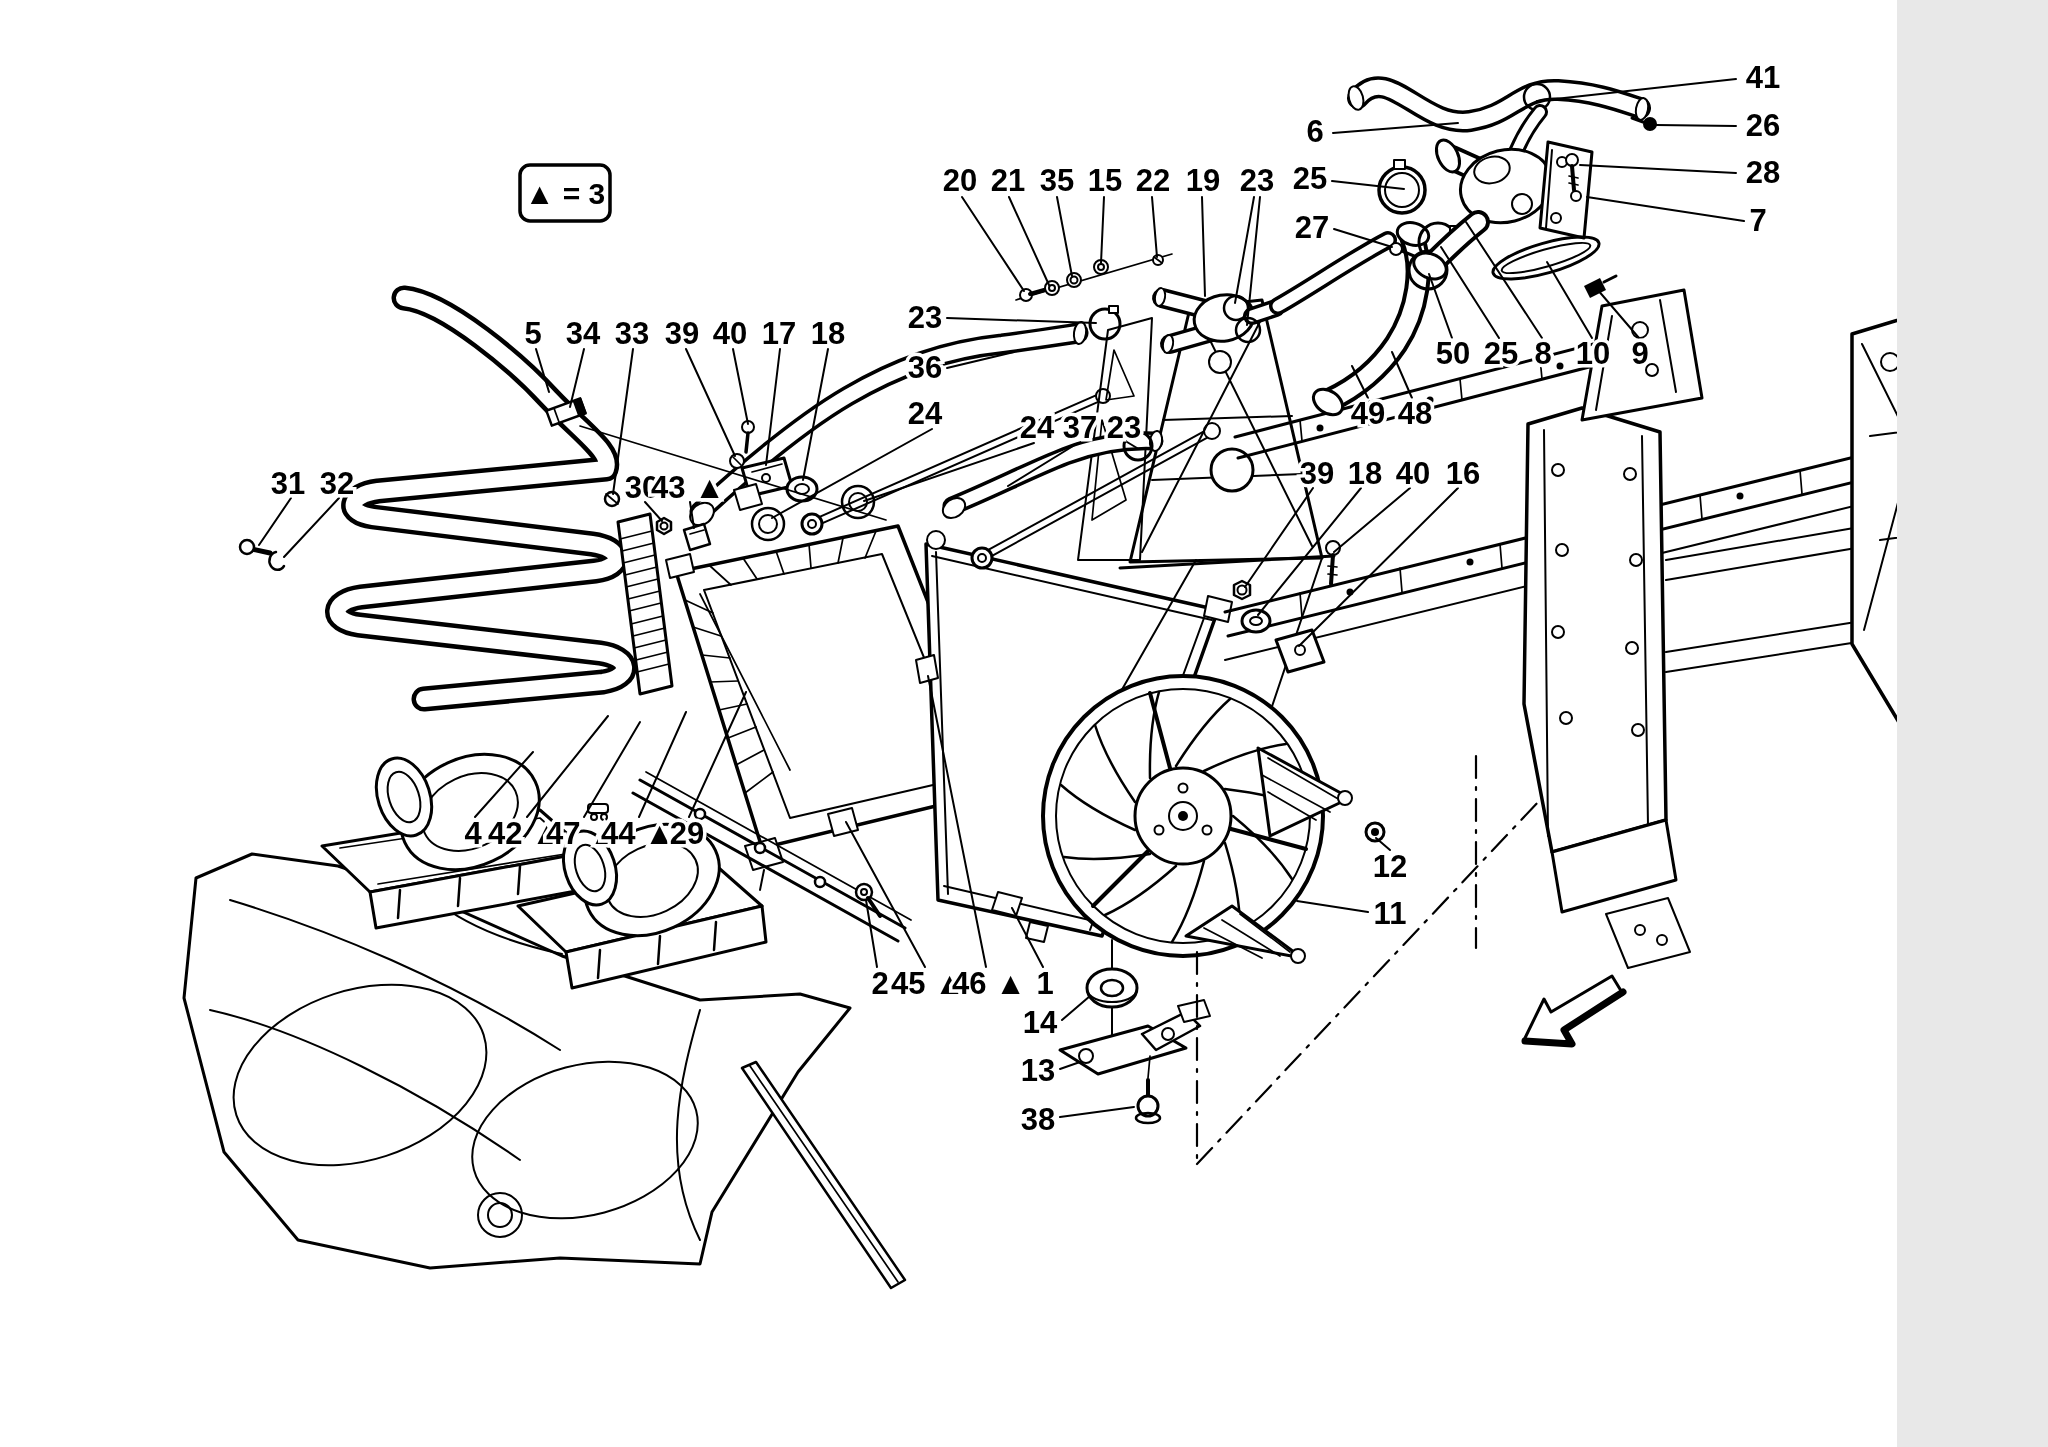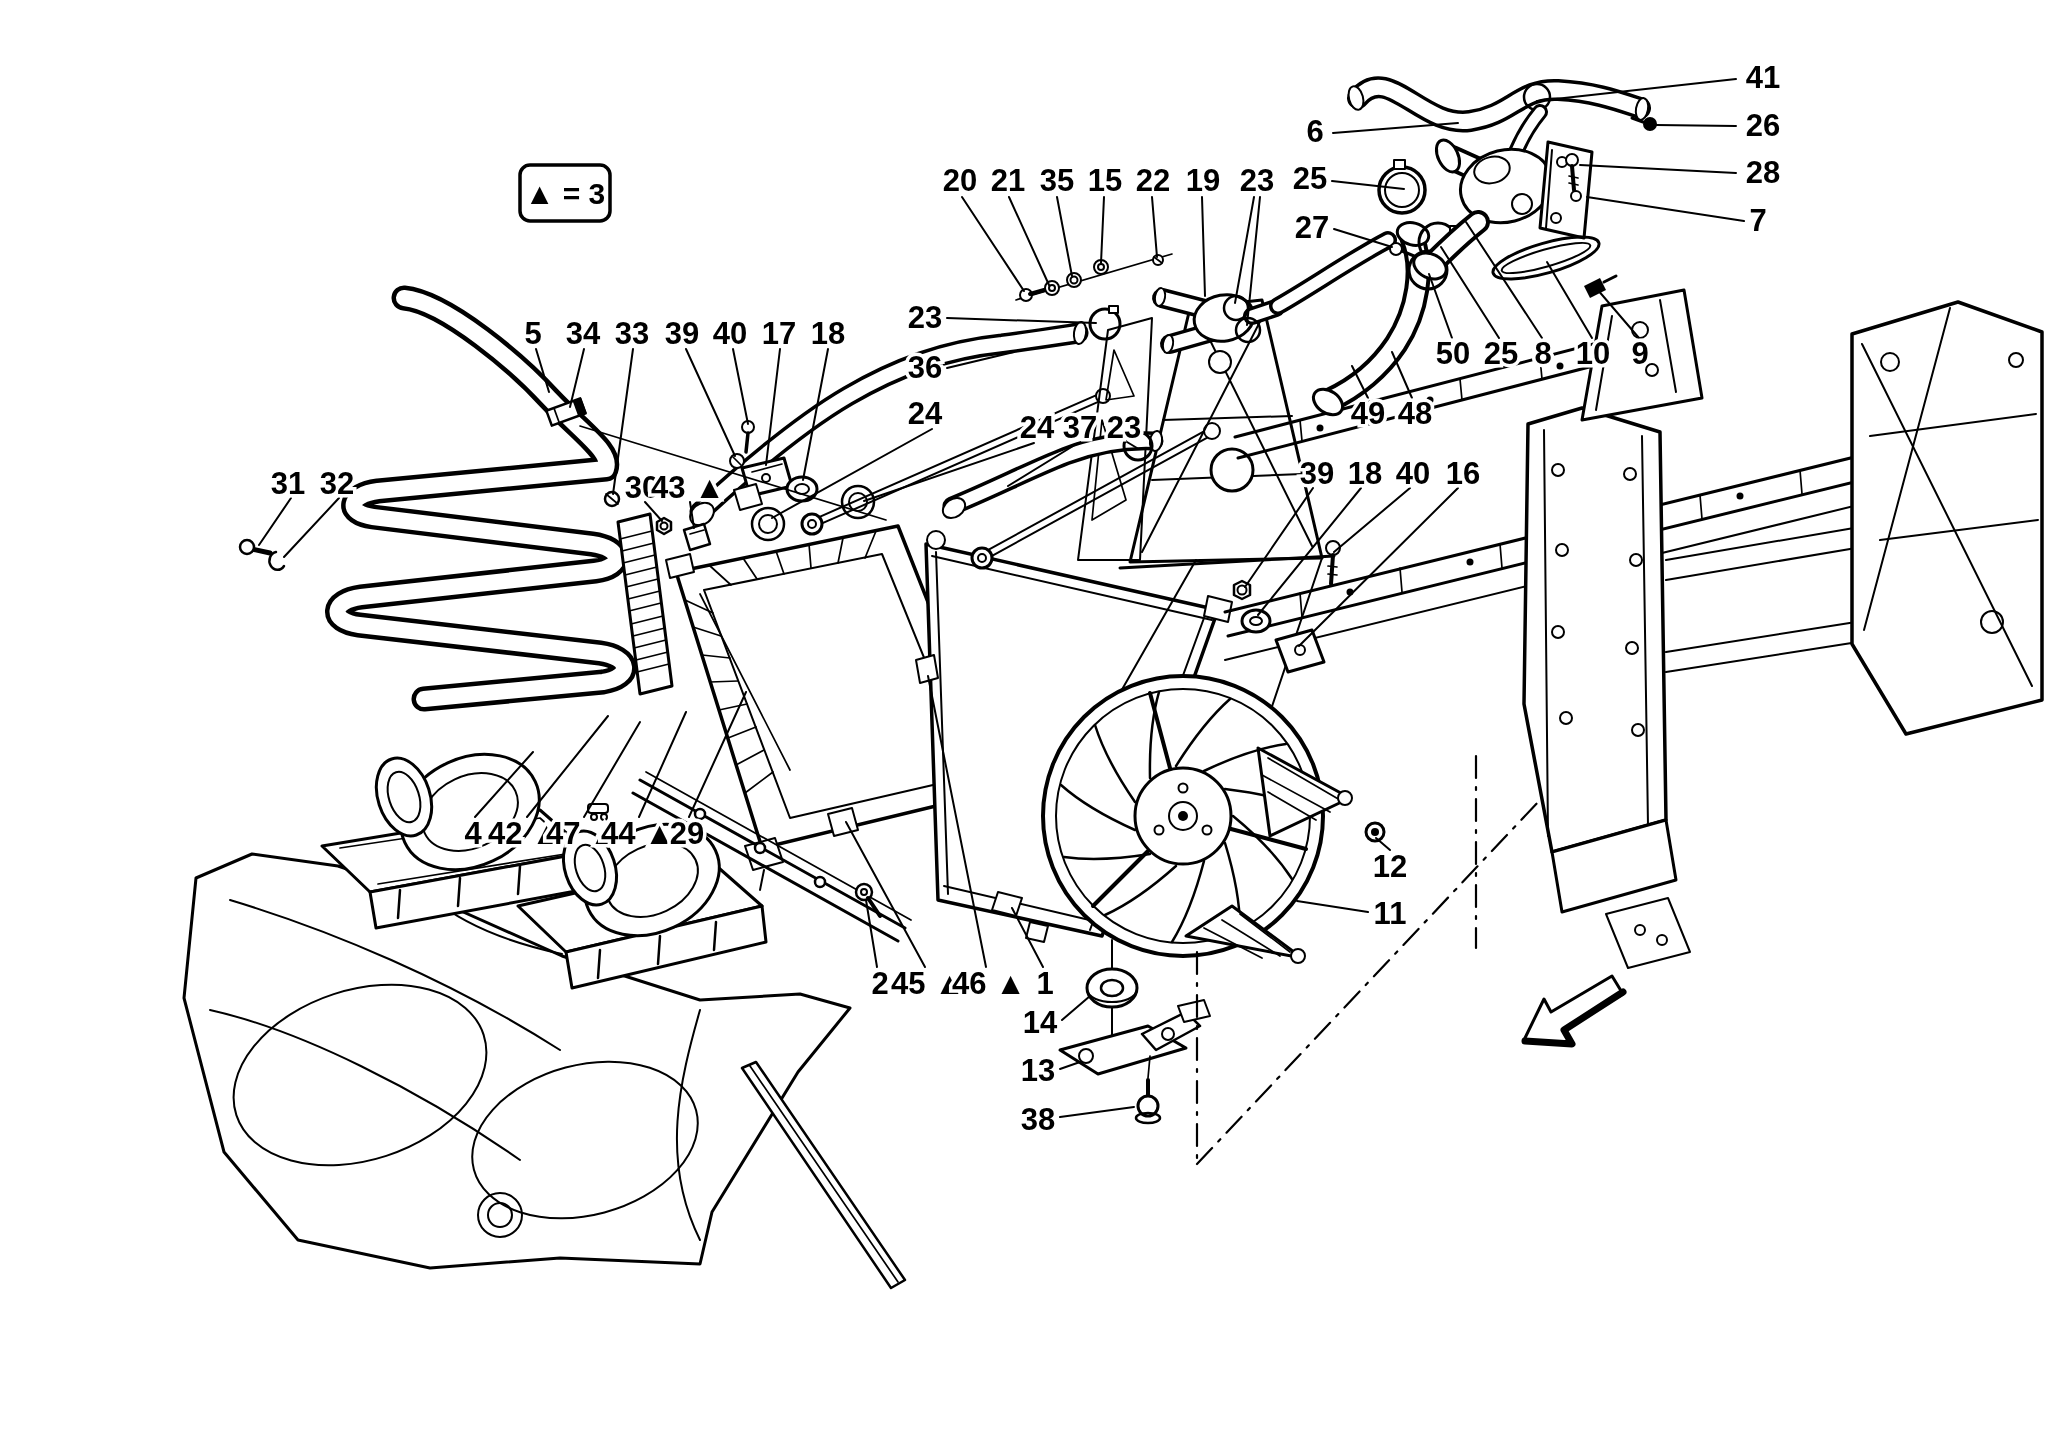--- a/index.html
+++ b/index.html
@@ -1,16 +1,16 @@
 <!DOCTYPE html>
 <html><head>
 <meta charset="utf-8">
 <style>
   html,body{margin:0;padding:0;background:#e8e8e8;}
-  .stage{width:2048px;height:1447px;background:#ffffff;position:relative;overflow:hidden;
+  .stage{width:1897px;height:1447px;background:#ffffff;position:relative;overflow:hidden;
          font-family:"Liberation Sans", sans-serif;}
   svg{display:block;width:2048px;height:1447px;}
   
   svg path, svg line, svg circle, svg ellipse, svg polygon, svg polyline, svg rect{
     stroke:#000;fill:none;stroke-width:2.5;stroke-linecap:round;stroke-linejoin:round;}
   .fw{fill:#fff;}
   .fb{fill:#000;stroke:none;}
   .w2{stroke-width:2;} .w3{stroke-width:3;} .w35{stroke-width:3.5;} .w4{stroke-width:4;}
   .thin{stroke-width:1.7;}
   .ti{stroke:#fff;}

